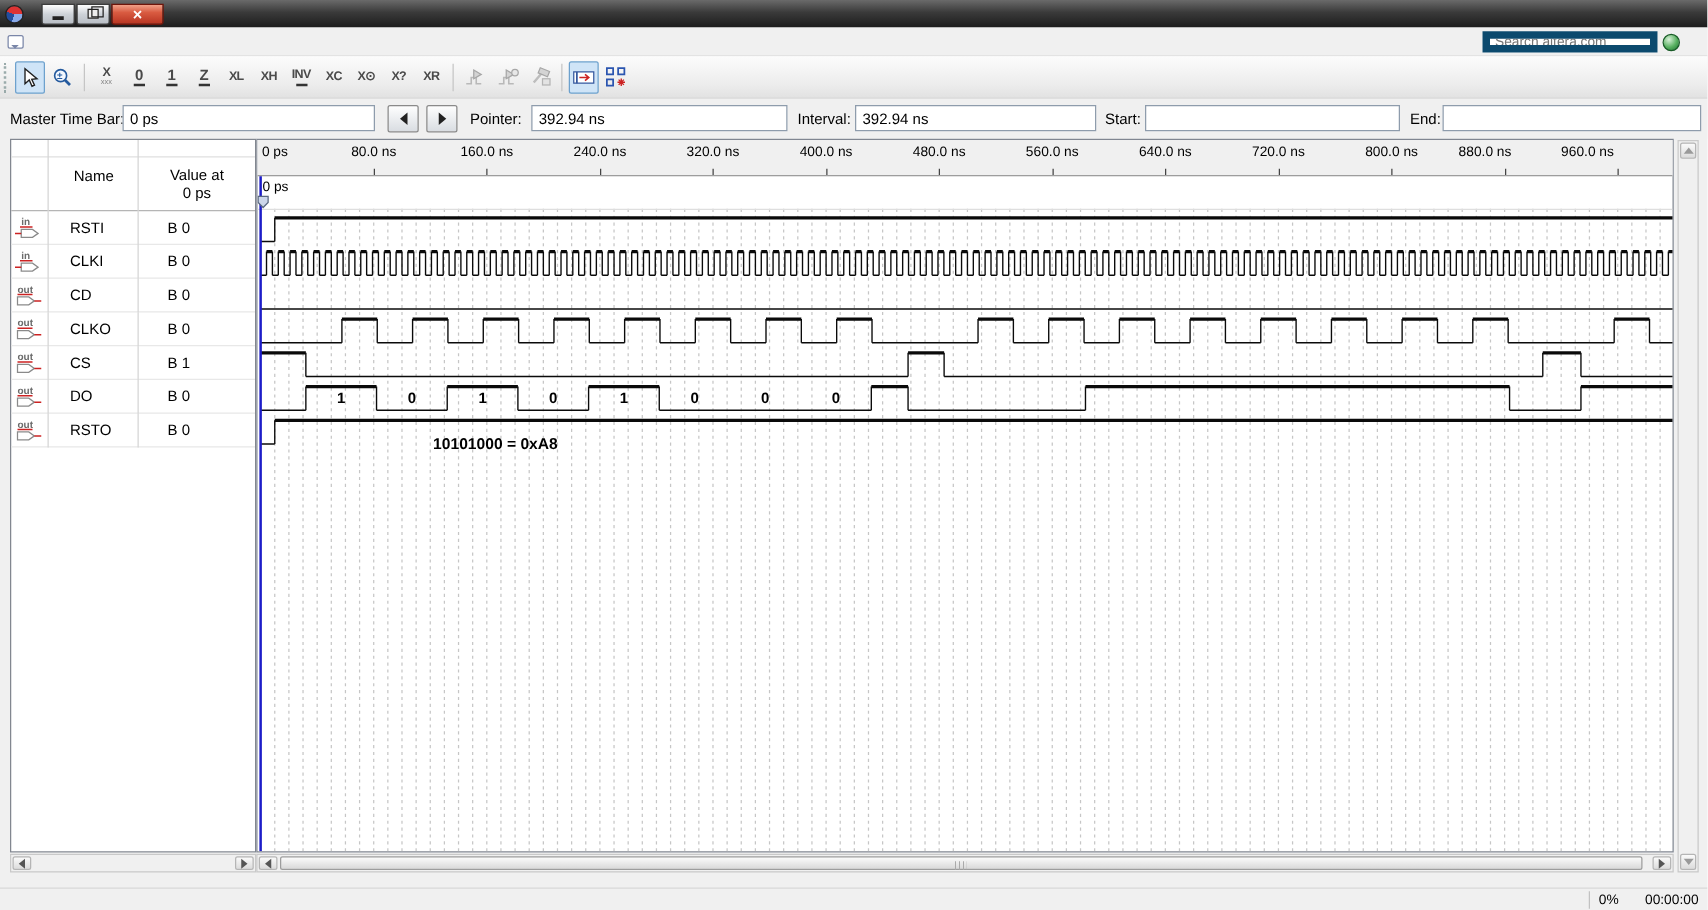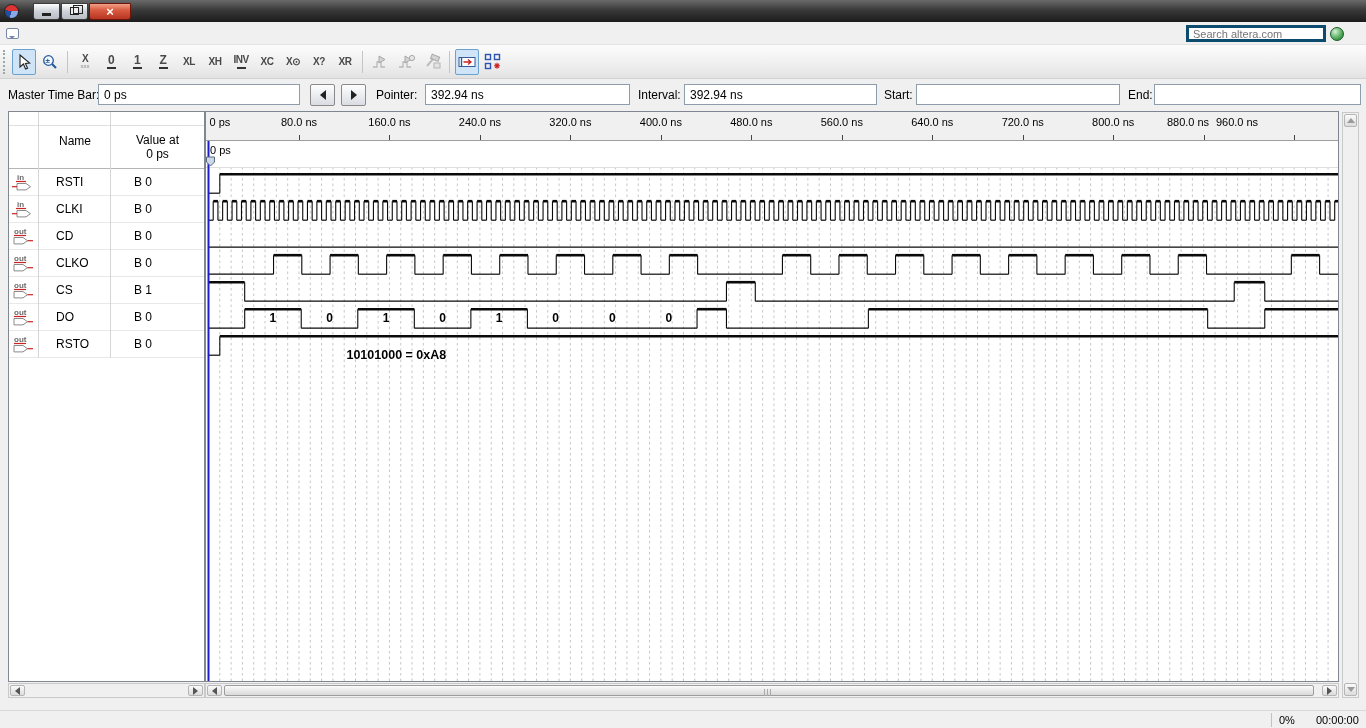--- a/index.html
+++ b/index.html
@@ -21,21 +21,21 @@
   .glyph-restore:before { content:""; position:absolute; left:2px; top:-3px; width:8px; height:7px; border:1px solid #222; }
 
   
   .menubar { position:absolute; left:0; top:22px; width:1366px; height:23px; background:#f0f0f0;
     display:flex; align-items:center; border-bottom:1px solid #e3e3e3;}
   .menu-item { padding:3px 9px; cursor:default; }
   .menu-item .u { text-decoration:underline; }
   .comment-icon { width:13px; height:11px; border:1px solid #7a86a8; border-radius:2px; margin-left:6px; position:relative; background:#fff;}
   .comment-icon:before { content:""; position:absolute; left:2px; bottom:-4px; border:3px solid transparent; border-top-color:#7a86a8; }
   .search-wrap { position:absolute; right:22px; top:3px; display:flex; align-items:center; }
-  .search-input { width:140px; height:17px; border:3px solid #0c4a6e; font-size:11px; padding:0 4px; color:#777; font-family:"Liberation Sans",sans-serif;}
+  .search-input { width:140px; height:17px; border:6px solid #0c4a6e; font-size:11px; padding:0 4px; color:#777; font-family:"Liberation Sans",sans-serif;}
   .globe-icon { width:14px; height:14px; border-radius:50%; margin-left:4px;
     background:radial-gradient(circle at 35% 30%, #d8f0d8, #57b060 55%, #1e7030); border:1px solid #1a5c28;}
 
   
   .toolbar { position:absolute; left:0; top:45px; width:1366px; height:34px;
     background:linear-gradient(#fcfcfc,#ececec 70%,#e2e2e2); border-bottom:1px solid #d2d2d2; display:flex; align-items:center; }
   .grip { width:4px; height:24px; margin:0 4px 0 3px; border-left:2px dotted #9aa; }
   .tool-btn { width:24px; height:26px; margin:0 1px; display:flex; flex-direction:column; align-items:center; justify-content:center;
     border:1px solid transparent; border-radius:2px; }
   .tool-btn.selected { background:#cfe4f7; border-color:#6da1cd; }
@@ -350,21 +350,21 @@
       <span class="ruler-label" style="left: 635.804px; transform: translateX(-50%);">560.0 ns</span>
       <div class="ruler-tick" style="left: 726.276px;"></div>
       <span class="ruler-label" style="left: 726.276px; transform: translateX(-50%);">640.0 ns</span>
       <div class="ruler-tick" style="left: 816.748px;"></div>
       <span class="ruler-label" style="left: 816.748px; transform: translateX(-50%);">720.0 ns</span>
       <div class="ruler-tick" style="left: 907.22px;"></div>
       <span class="ruler-label" style="left: 907.22px; transform: translateX(-50%);">800.0 ns</span>
       <div class="ruler-tick" style="left: 997.692px;"></div>
       <span class="ruler-label" style="left: 982px; transform: translateX(-50%);">880.0 ns</span>
       <div class="ruler-tick" style="left: 1088.16px;"></div>
-      <span class="ruler-label" style="left: 1031px; transform: translateX(-50%); text-align: right;">960.0 ns</span>
+      <span class="ruler-label" style="left: 1064px; transform: translateX(-50%); text-align: right;">960.0 ns</span>
     </div>
   <div class="sub-label">0 ps</div>
   <svg id="wave-svg" class="wave-svg" width="1132" height="569">
       <line x1="13.809000000000001" y1="55" x2="13.809000000000001" y2="569" stroke="#c6c6c6" stroke-width="1" stroke-dasharray="2.5,3"></line>
       <line x1="25.118000000000002" y1="55" x2="25.118000000000002" y2="569" stroke="#c6c6c6" stroke-width="1" stroke-dasharray="2.5,3"></line>
       <line x1="36.427" y1="55" x2="36.427" y2="569" stroke="#c6c6c6" stroke-width="1" stroke-dasharray="2.5,3"></line>
       <line x1="47.736000000000004" y1="55" x2="47.736000000000004" y2="569" stroke="#c6c6c6" stroke-width="1" stroke-dasharray="2.5,3"></line>
       <line x1="59.045" y1="55" x2="59.045" y2="569" stroke="#c6c6c6" stroke-width="1" stroke-dasharray="2.5,3"></line>
       <line x1="70.354" y1="55" x2="70.354" y2="569" stroke="#c6c6c6" stroke-width="1" stroke-dasharray="2.5,3"></line>
       <line x1="81.663" y1="55" x2="81.663" y2="569" stroke="#c6c6c6" stroke-width="1" stroke-dasharray="2.5,3"></line>

